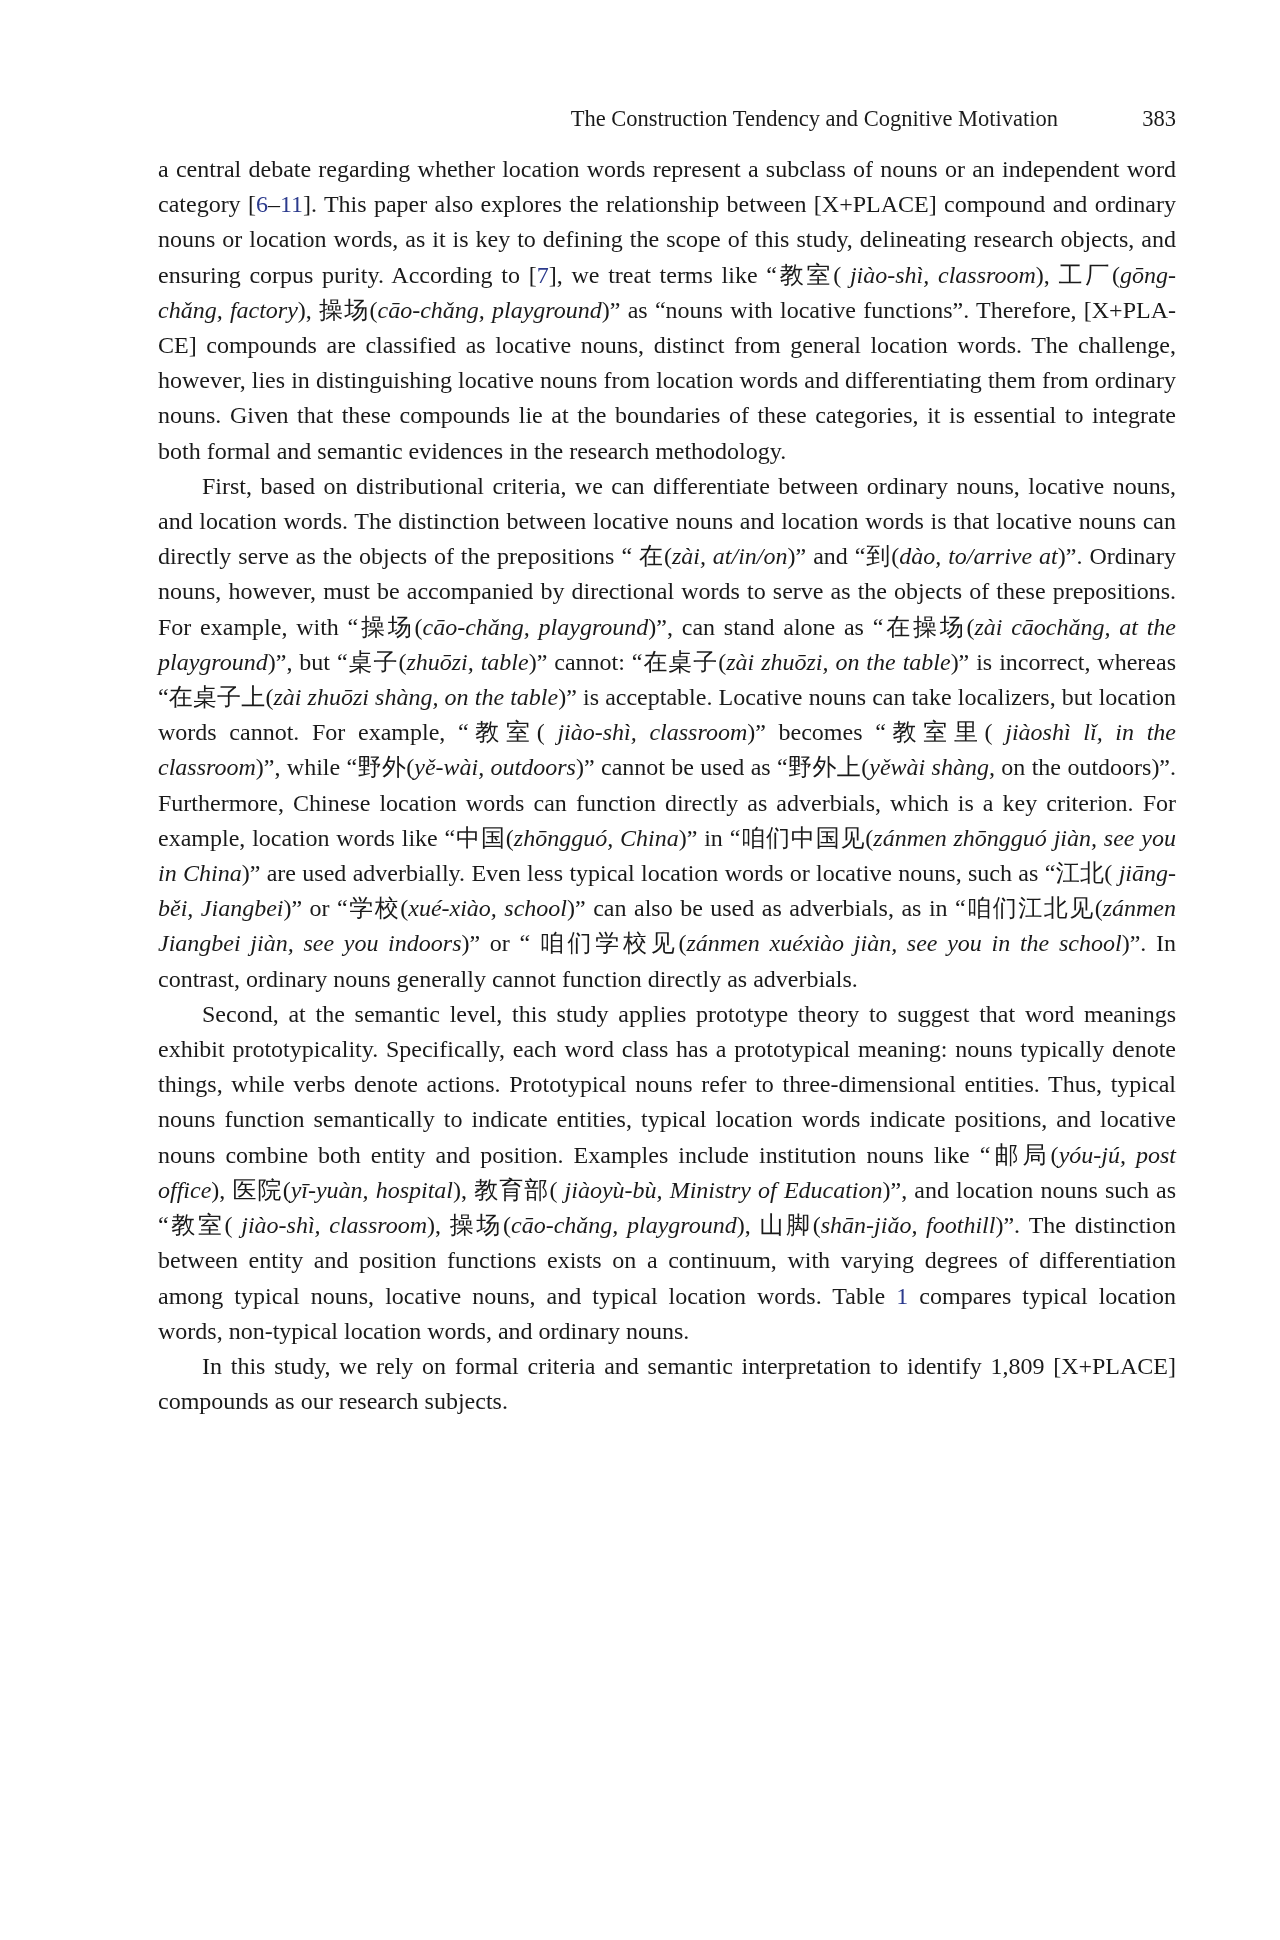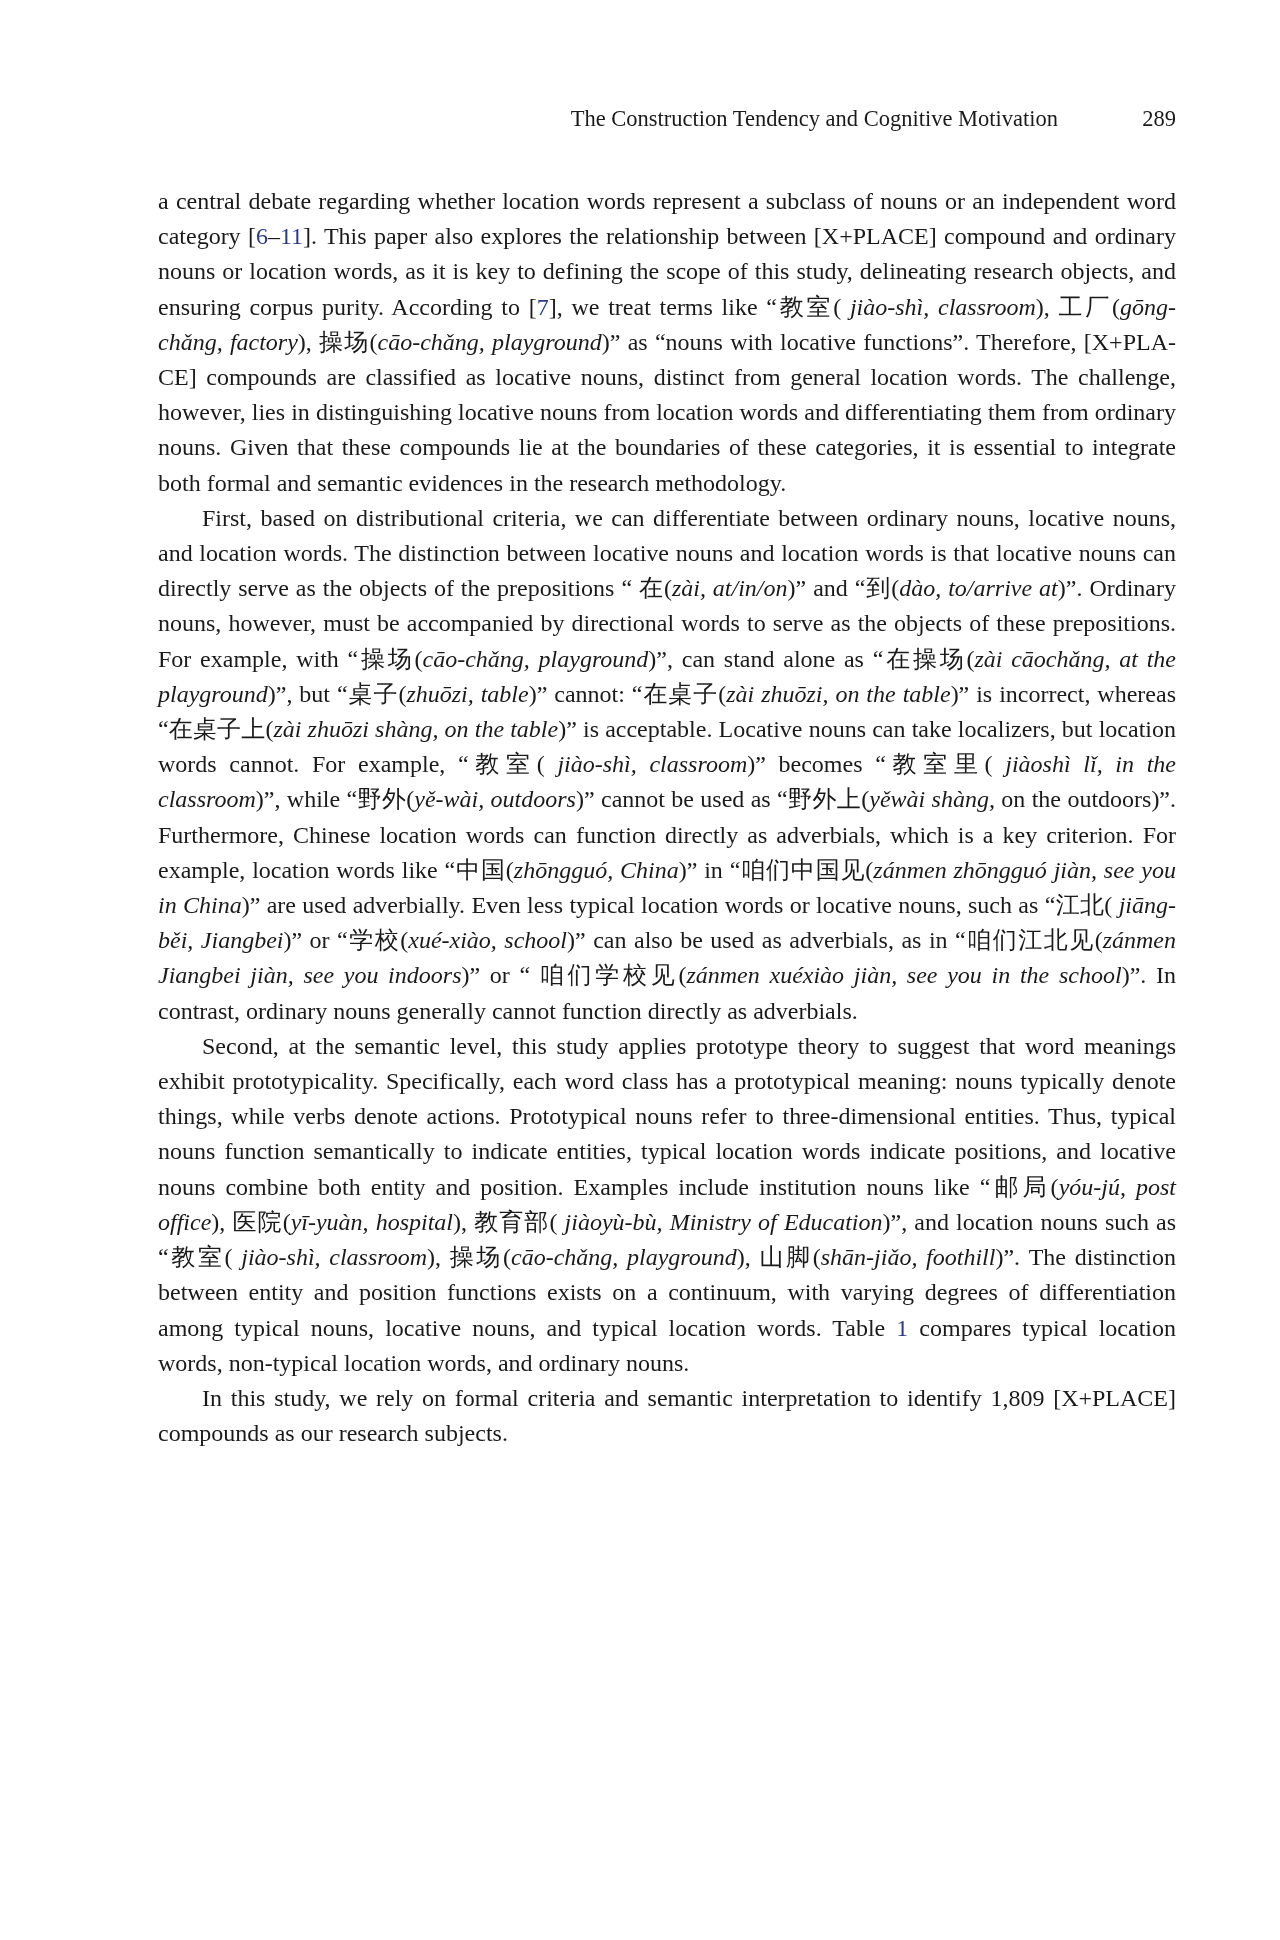--- a/index.html
+++ b/index.html
@@ -2,33 +2,33 @@
 <html><head>
 <meta charset="utf-8">
 <style>
   html, body { margin: 0; padding: 0; background: #ffffff; }
   body { width: 1280px; height: 1940px; position: relative; overflow: hidden;
          font-family: "Liberation Serif", "DejaVu Serif", serif; color: #1a1a1a; }
   .running-head { position: absolute; top: 102px; left: 158px; width: 1018px; height: 34px;
                   font-size: 22.5px; line-height: 34px; }
   .running-head .title { position: absolute; right: 118px; top: 0; }
   .running-head .pageno { position: absolute; right: 0; top: 0; }
-  .body-text { position: absolute; top: 184px; left: 158px; width: 1018px;
+  .body-text { position: absolute; top: 152px; left: 158px; width: 1018px;
                font-size: 24px; line-height: 35.2px; text-align: justify; hyphens: manual; }
   .body-text p { margin: 0; }
   .body-text p.indent { text-indent: 44px; }
   .it { font-style: italic; }
   .ref { color: #2b3a8c; }
 </style>
 </head>
 <body>
 
 <div class="running-head">
   <span class="title">The Construction Tendency and Cognitive Motivation</span>
-  <span class="pageno">289</span>
+  <span class="pageno">383</span>
 </div>
 
 <div class="body-text" id="body-text">
     <p><span>a central debate regarding whether location words represent a subclass of nouns or an independent word category [</span><span class="ref">6</span><span>–</span><span class="ref">11</span><span>]. This paper also explores the relationship between [X+PLACE] compound and ordinary nouns or location words, as it is key to defining the scope of this study, delineating research objects, and ensuring corpus purity. According to [</span><span class="ref">7</span><span>], we treat terms like “教室( </span><span class="it">jiào-shì, classroom</span><span>), 工厂(</span><span class="it">gōng-chǎng, factory</span><span>), 操场(</span><span class="it">cāo-chǎng, playground</span><span>)” as “nouns with locative functions”. Therefore, [X+PLA-CE] compounds are classified as locative nouns, distinct from general location words. The challenge, however, lies in distinguishing locative nouns from location words and differentiating them from ordinary nouns. Given that these compounds lie at the bound­aries of these categories, it is essential to integrate both formal and semantic evidences in the research methodology.</span></p>
     <p class="indent"><span>First, based on distributional criteria, we can differentiate between ordinary nouns, locative nouns, and location words. The distinction between locative nouns and loca­tion words is that locative nouns can directly serve as the objects of the prepositions “ 在(</span><span class="it">zài, at/in/on</span><span>)” and “到(</span><span class="it">dào, to/arrive at</span><span>)”. Ordinary nouns, however, must be accom­panied by directional words to serve as the objects of these prepositions. For example, with “操场(</span><span class="it">cāo-chǎng, playground</span><span>)”, can stand alone as “在操场(</span><span class="it">zài cāochǎng, at the playground</span><span>)”, but “桌子(</span><span class="it">zhuōzi, table</span><span>)” cannot: “在桌子(</span><span class="it">zài zhuōzi, on the table</span><span>)” is incorrect, whereas “在桌子上(</span><span class="it">zài zhuōzi shàng, on the table</span><span>)” is acceptable. Locative nouns can take localizers, but location words cannot. For example, “教室( </span><span class="it">jiào-shì, class­room</span><span>)” becomes “教室里( </span><span class="it">jiàoshì lǐ, in the classroom</span><span>)”, while “野外(</span><span class="it">yě-wài, outdoors</span><span>)” cannot be used as “野外上(</span><span class="it">yěwài shàng,</span><span> on the outdoors)”. Furthermore, Chinese loca­tion words can function directly as adverbials, which is a key criterion. For example, location words like “中国(</span><span class="it">zhōngguó, China</span><span>)” in “咱们中国见(</span><span class="it">zánmen zhōngguó jiàn, see you in China</span><span>)” are used adverbially. Even less typical location words or locative nouns, such as “江北( </span><span class="it">jiāng-běi, Jiangbei</span><span>)” or “学校(</span><span class="it">xué-xiào, school</span><span>)” can also be used as adverbials, as in “咱们江北见(</span><span class="it">zánmen Jiangbei jiàn, see you indoors</span><span>)” or “ 咱们学校见(</span><span class="it">zánmen xuéxiào jiàn, see you in the school</span><span>)”. In contrast, ordinary nouns generally cannot function directly as adverbials.</span></p>
     <p class="indent"><span>Second, at the semantic level, this study applies prototype theory to suggest that word meanings exhibit prototypicality. Specifically, each word class has a prototypical meaning: nouns typically denote things, while verbs denote actions. Prototypical nouns refer to three-dimensional entities. Thus, typical nouns function semantically to indicate entities, typical location words indicate positions, and locative nouns combine both entity and position. Examples include institution nouns like “邮局(</span><span class="it">yóu-jú, post office</span><span>), 医院(</span><span class="it">yī-yuàn, hospital</span><span>), 教育部( </span><span class="it">jiàoyù-bù, Ministry of Education</span><span>)”, and location nouns such as “教室( </span><span class="it">jiào-shì, classroom</span><span>), 操场(</span><span class="it">cāo-chǎng, playground</span><span>), 山脚(</span><span class="it">shān-jiǎo, foothill</span><span>)”. The distinction between entity and position functions exists on a continuum, with varying degrees of differentiation among typical nouns, locative nouns, and typical location words. Table </span><span class="ref">1</span><span> compares typical location words, non-typical location words, and ordinary nouns.</span></p>
     <p class="indent"><span>In this study, we rely on formal criteria and semantic interpretation to identify 1,809 [X+PLACE] compounds as our research subjects.</span></p>
   </div>
 
 </body></html>

